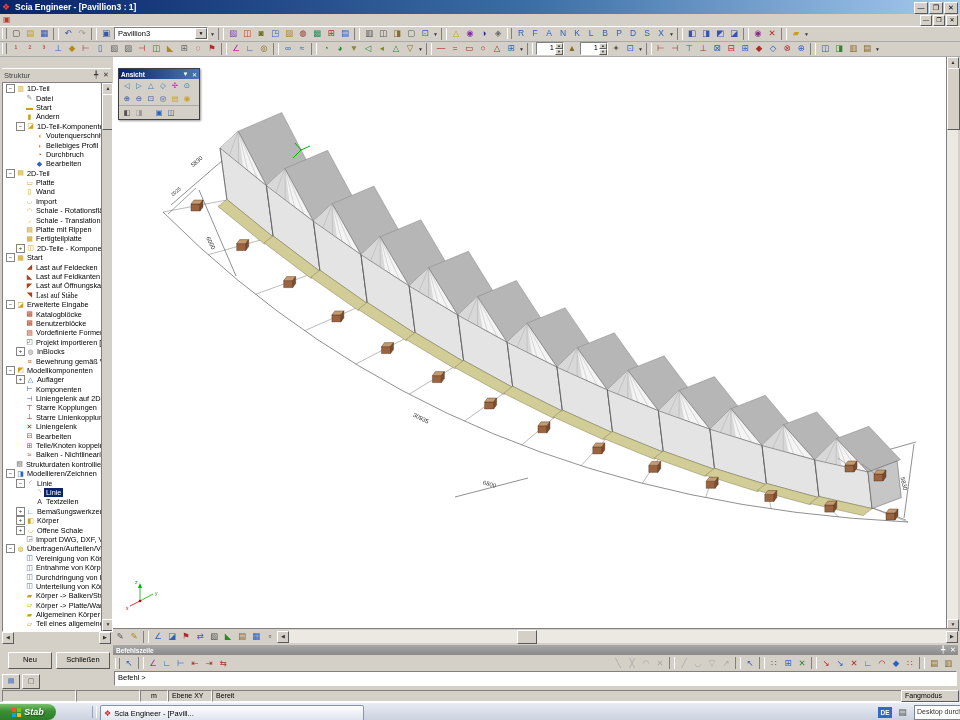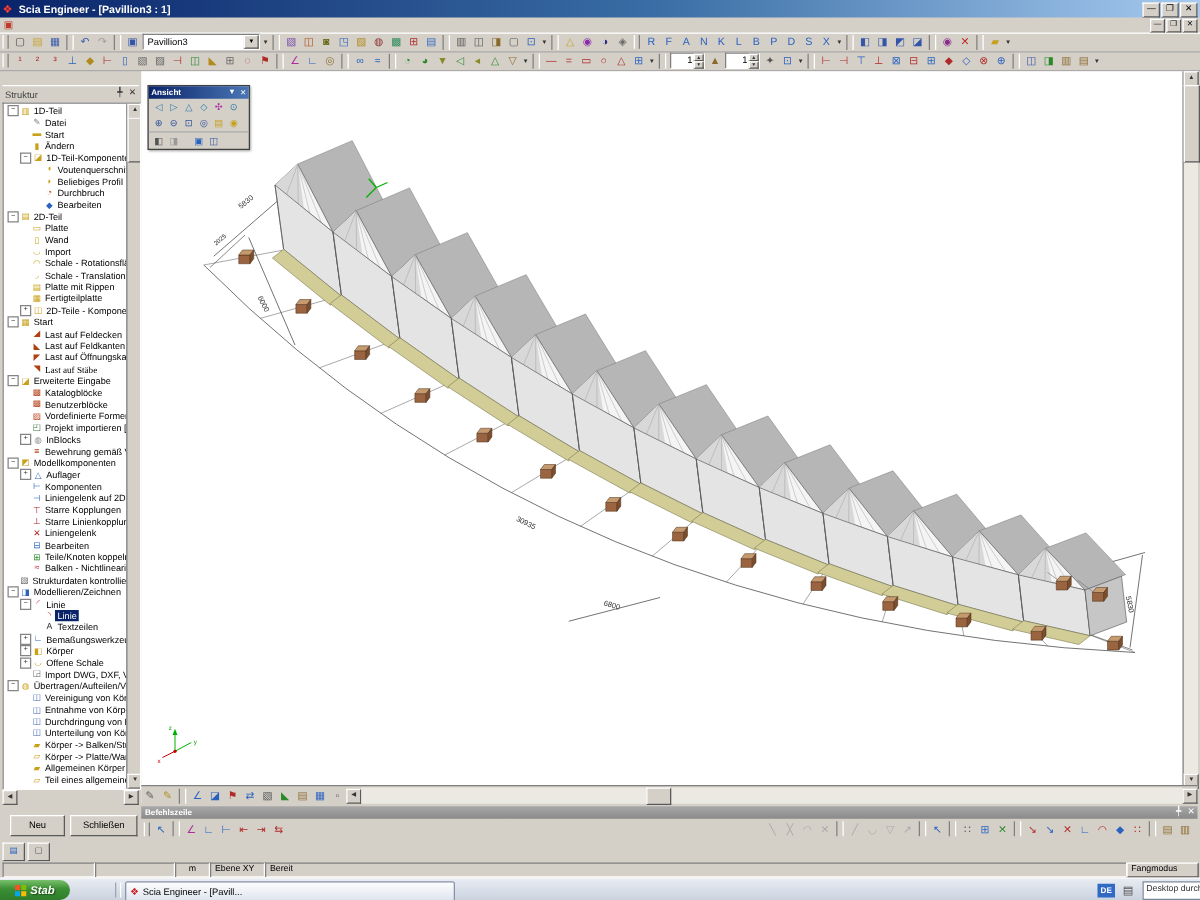--- a/index.html
+++ b/index.html
@@ -934,20 +934,23 @@
         <span class="tb-btn" style="color: rgb(176, 42, 42);">✕</span>
         <span class="tb-btn" style="color: rgb(42, 98, 192);">∟</span>
         <span class="tb-btn" style="color: rgb(176, 42, 42);">◠</span>
         <span class="tb-btn" style="color: rgb(42, 98, 192);">◆</span>
         <span class="tb-btn" style="color: rgb(176, 42, 42);">∷</span>
         <span class="tb-sep"></span>
         <span class="tb-btn" style="color: rgb(138, 106, 42);">▤</span>
         <span class="tb-btn" style="color: rgb(138, 106, 42);">▥</span>
       </span>
   </div>
+  <div id="cmd-input">
+    <span>Befehl &gt;</span>
+  </div>
 </div>
 
 <div id="statusbar" class="abs">
   <div class="sfield" style="left:2px;width:66px;"></div>
   <div class="sfield" style="left:76px;width:56px;"></div>
   <div class="sfield" style="left:140px;width:20px;text-align:center;">m</div>
   <div class="sfield" style="left:168px;width:36px;">Ebene XY</div>
   <div class="sfield" style="left:212px;width:682px;">Bereit</div>
   <div class="sfield" style="left:901px;width:50px;border-color:#fff #5a5a5a #5a5a5a #fff;">Fangmodus</div>
 </div>

